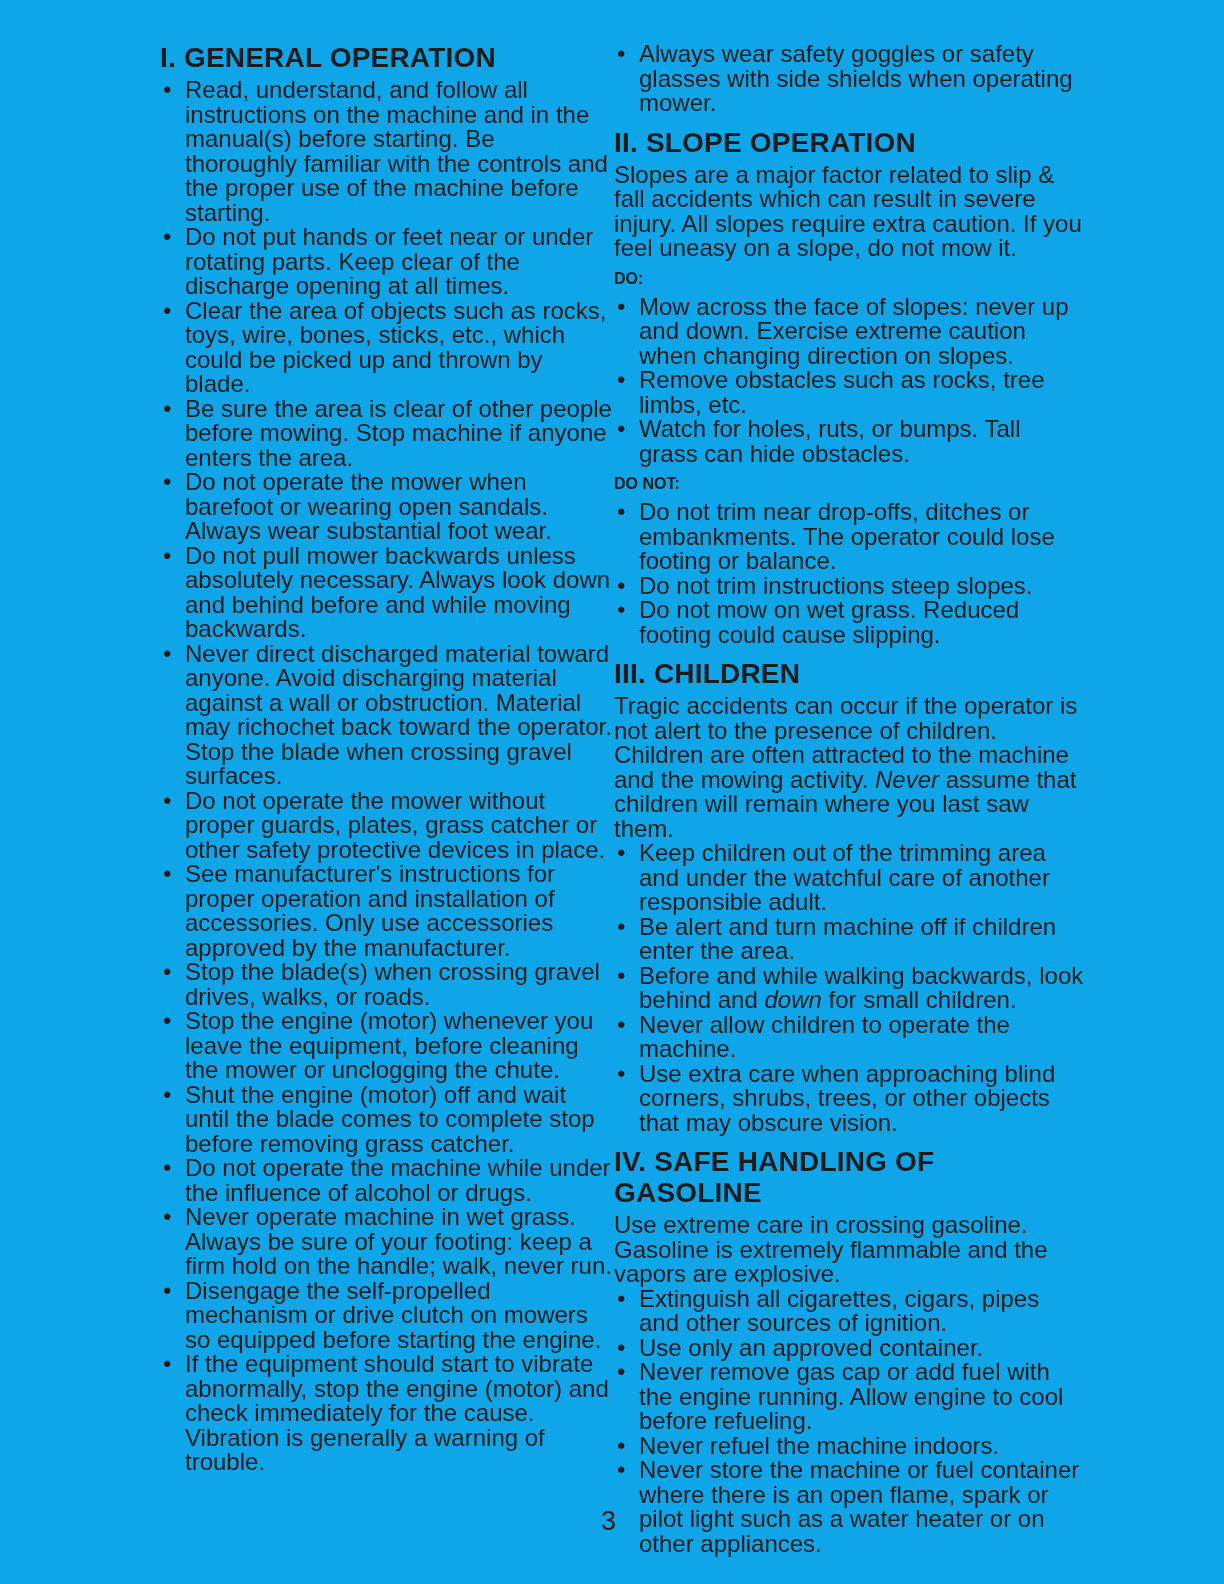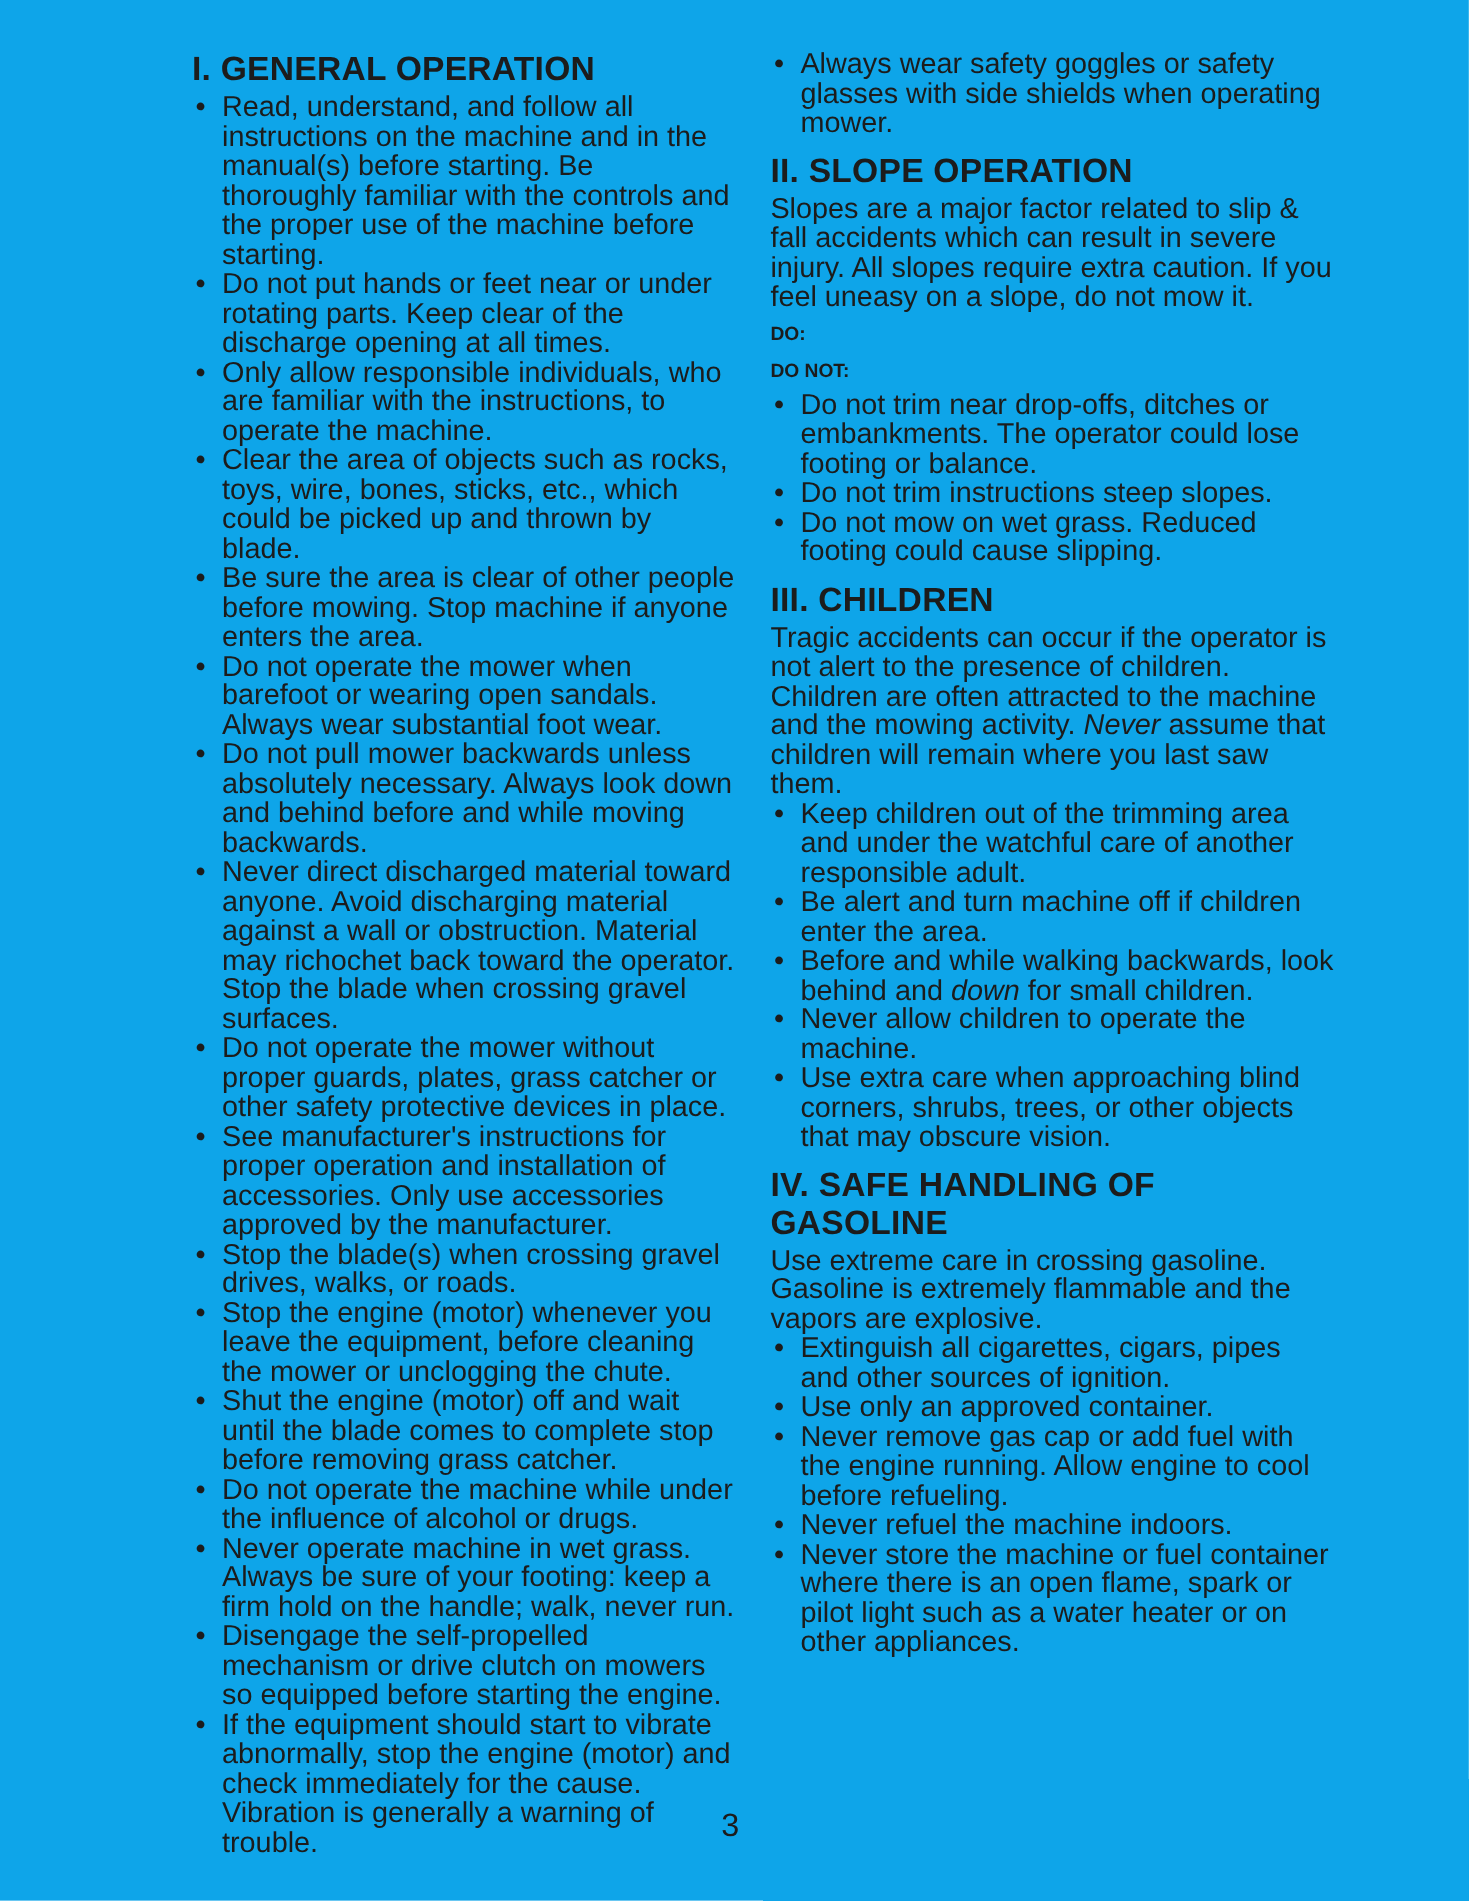--- a/index.html
+++ b/index.html
@@ -20,21 +20,21 @@
   }
   .column {
     position: absolute;
     top: 42px;
   }
   .column-left {
     left: 160px;
     width: 452px;
   }
   .column-right {
-    left: 642px;
+    left: 614px;
     width: 470px;
   }
   .column > :first-child { margin-top: 0; }
   .section-heading {
     font-size: 28px;
     font-weight: 700;
     line-height: 31px;
     margin: 11px 0 5px 0;
     letter-spacing: 0.2px;
   }
@@ -74,21 +74,20 @@
 </style>
 </head>
 <body>
 
 <div class="page" style="color: rgb(28, 28, 28); background: #0ea5e9; padding-left: 44px;">
   <div class="column column-left">
       <div class="section-heading">I. GENERAL OPERATION</div>
       <ul class="bullets">
         <li>Read, understand, and follow all instructions on the machine and in the manual(s) before starting. Be thoroughly familiar with the controls and the proper use of the machine before starting.</li>
         <li>Do not put hands or feet near or under rotating parts. Keep clear of the discharge opening at all times.</li>
-        <li>Only allow responsible individuals, who are familiar with the instructions, to operate the machine.</li>
         <li>Clear the area of objects such as rocks, toys, wire, bones, sticks, etc., which could be picked up and thrown by blade.</li>
         <li>Be sure the area is clear of other people before mowing. Stop machine if anyone enters the area.</li>
         <li>Do not operate the mower when barefoot or wearing open sandals. Always wear substantial foot wear.</li>
         <li>Do not pull mower backwards unless absolutely necessary. Always look down and behind before and while moving backwards.</li>
         <li>Never direct discharged material toward anyone.  Avoid discharging material against a wall or obstruction.  Material may richochet back toward the operator.  Stop the blade when crossing gravel surfaces.</li>
         <li>Do not operate the mower without proper guards, plates, grass catcher or other safety protective devices in place.</li>
         <li>See manufacturer's instructions for proper operation and installation of accessories. Only use accessories approved by the manufacturer.</li>
         <li>Stop the blade(s) when crossing gravel drives, walks, or roads.</li>
         <li>Stop the engine (motor) whenever you leave the equipment, before cleaning the mower or unclogging the chute.</li>
         <li>Shut the engine (motor) off and wait until the blade comes to complete stop before removing grass catcher.</li>
@@ -98,20 +97,25 @@
         <li>If the equipment should start to vibrate abnormally, stop the engine (motor) and check immediately for the cause. Vibration is generally a warning of trouble.</li>
       </ul>
     </div>
   <div class="column column-right">
       <ul class="bullets">
         <li>Always wear safety goggles or safety glasses with side shields when operating mower.</li>
       </ul>
       <div class="section-heading">II. SLOPE OPERATION</div>
       <p class="intro">Slopes are a major factor related to slip &amp; fall accidents which can result in severe injury. All slopes require extra caution. If you feel uneasy on a slope, do not mow it.</p>
       <div class="sub-heading">DO:</div>
+      <ul class="bullets">
+        <li>Mow across the face of slopes: never up and down. Exercise extreme caution when changing direction on slopes.</li>
+        <li>Remove obstacles such as rocks, tree limbs, etc.</li>
+        <li>Watch for holes, ruts, or bumps. Tall grass can hide obstacles.</li>
+      </ul>
       <div class="sub-heading">DO NOT:</div>
       <ul class="bullets">
         <li>Do not trim near drop-offs, ditches or embankments. The operator could lose footing or balance.</li>
         <li>Do not trim instructions steep slopes.</li>
         <li>Do not mow on wet grass. Reduced footing could cause slipping.</li>
       </ul>
       <div class="section-heading">III. CHILDREN</div>
       <p class="intro">Tragic accidents can occur if the operator is not alert to the presence of children. Children are often attracted to the machine and the mowing activity. <em>Never</em> assume that children will remain where you last saw them.</p>
       <ul class="bullets">
         <li>Keep children out of the trimming area and under the watchful care of another responsible adult.</li>

